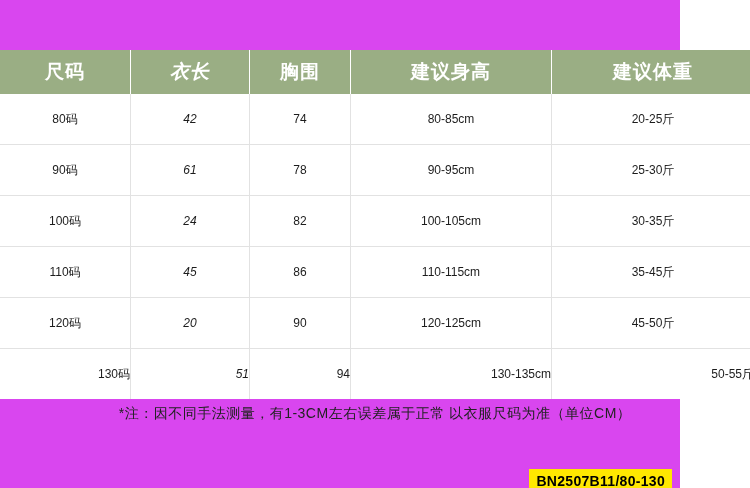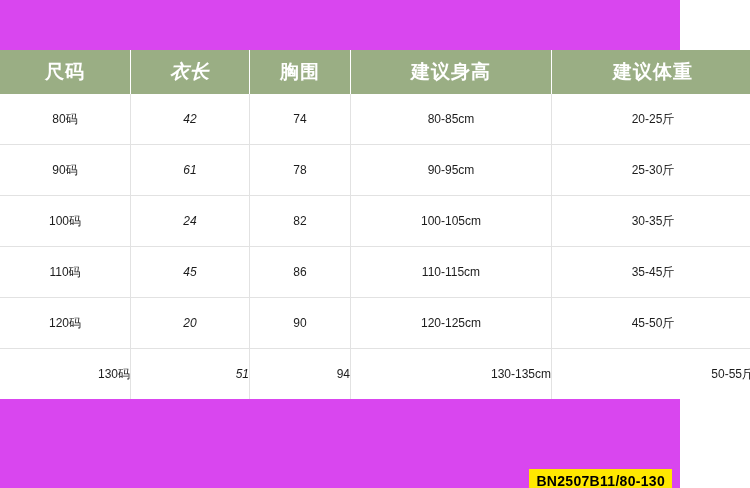--- a/index.html
+++ b/index.html
@@ -144,16 +144,17 @@
       <tr>
         <td class="col-1">130码</td>
         <td class="col-2">51</td>
         <td class="col-3">94</td>
         <td class="col-4">130-135cm</td>
         <td class="col-5">50-55斤</td>
       </tr>
     </tbody>
   </table>
 
+  <div class="note">*注：因不同手法测量，有1-3CM左右误差属于正常 以衣服尺码为准（单位CM）</div>
 
   <div class="code-badge">BN2507B11/80-130</div>
 
 </div>
 
 </body></html>

